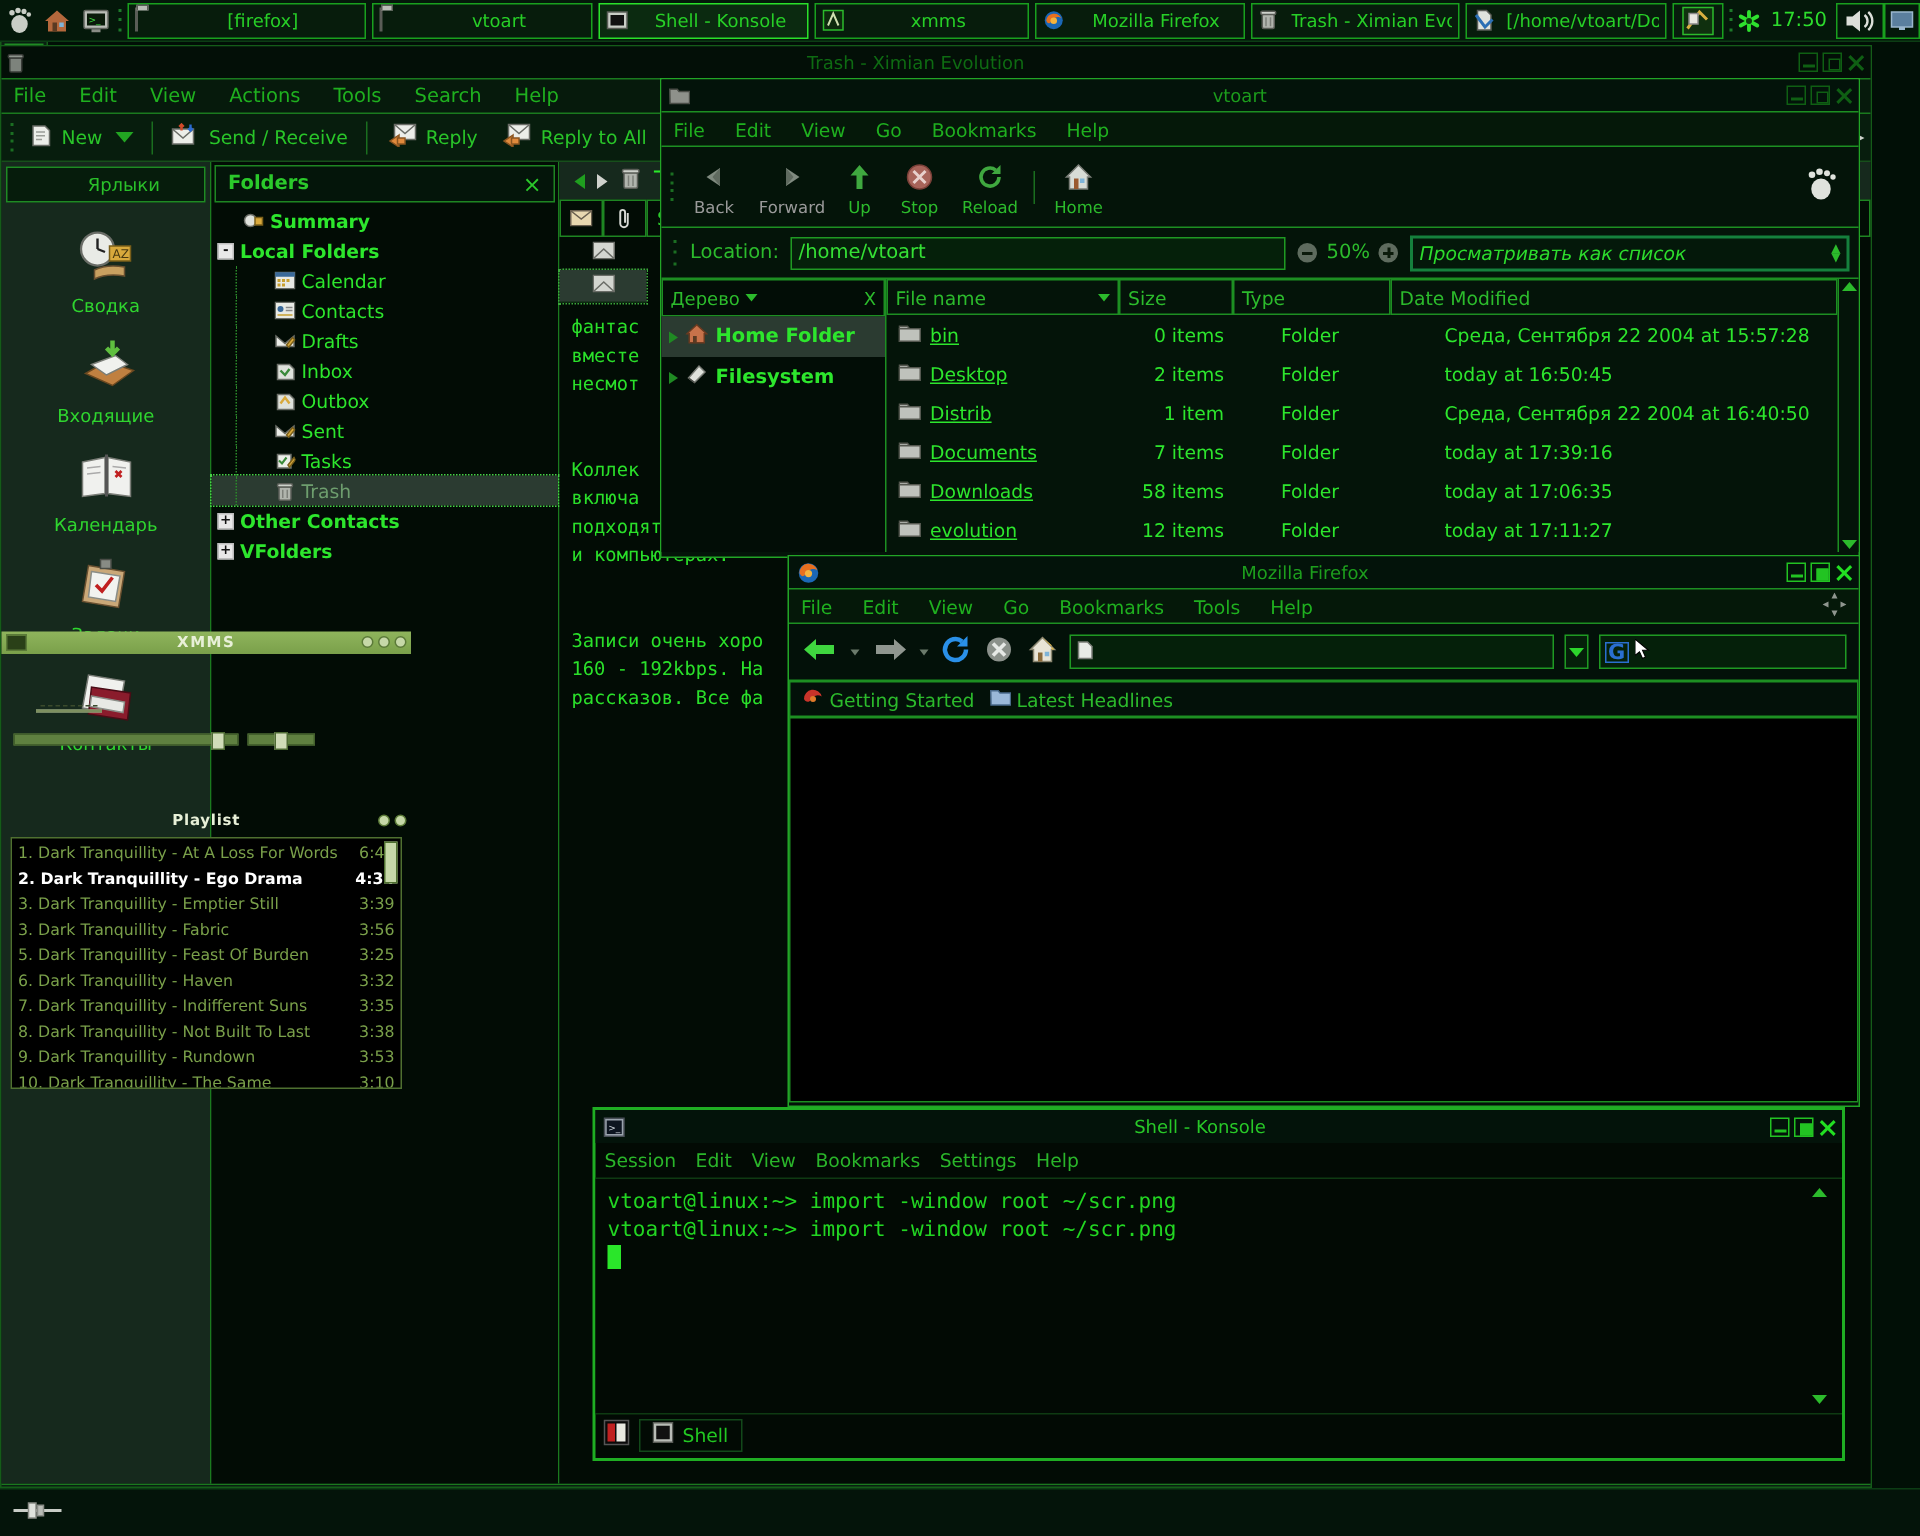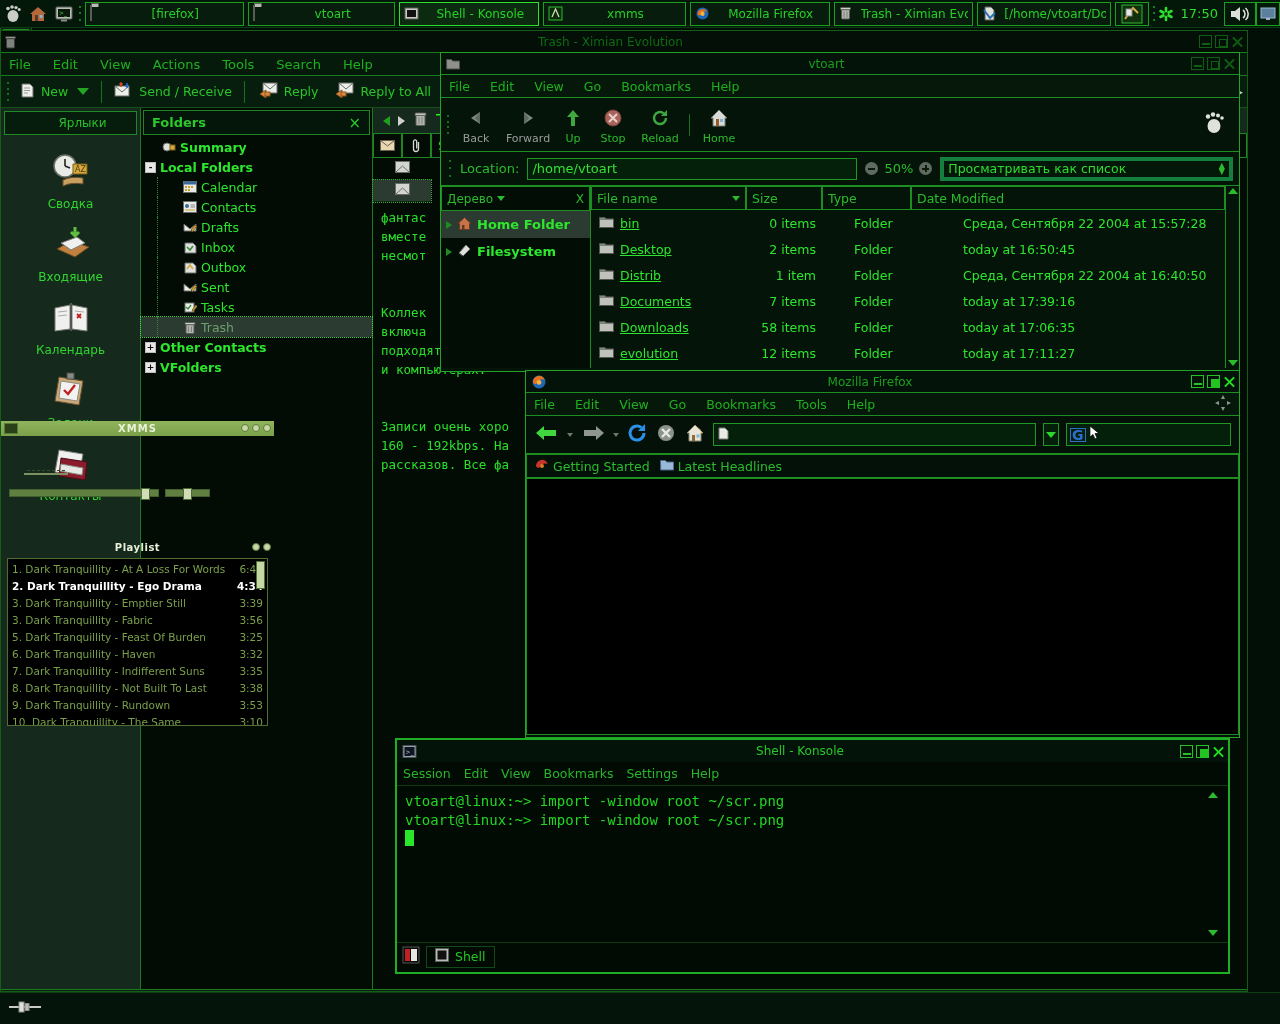--- a/index.html
+++ b/index.html
@@ -103,21 +103,21 @@
   .nbtn{width:52px;display:flex;flex-direction:column;align-items:center;gap:1px;}
   .nbtn .ic{height:26px;display:flex;align-items:center;justify-content:center;}
   .nbtn .lb{font-size:11px;color:#2cbb2c;}
   .nbtn.dim .lb{color:#9a9a9a;}
   #naut-loc{height:34px;display:flex;align-items:center;gap:8px;padding:0 6px;border-bottom:1px solid #1d8f22;background:#041409;}
   #loc-entry{flex:0 0 330px;height:22px;border:1px solid #1f9923;background:#05200a;color:#35e035;font-size:13px;padding:0 4px;display:flex;align-items:center;}
   #zoomctl{display:flex;align-items:center;gap:6px;color:#2cbb2c;font-size:13px;}
   .zcirc{width:13px;height:13px;border-radius:50%;background:#5e6b5e;position:relative;}
   .zcirc:after{content:"";position:absolute;left:3px;top:5.5px;width:7px;height:2px;background:#0b1a0b;}
   .zcirc.plus:before{content:"";position:absolute;left:5.5px;top:3px;width:2px;height:7px;background:#0b1a0b;}
-  #viewsel{flex:1;height:24px;border:4px solid #15803d;display:flex;align-items:center;justify-content:space-between;padding:0 4px;color:#2ddc2d;font-size:12.5px;background:#04180a;}
+  #viewsel{flex:1;height:24px;border:2px solid #15803d;display:flex;align-items:center;justify-content:space-between;padding:0 4px;color:#2ddc2d;font-size:12.5px;background:#04180a;font-style:italic;}
   #naut-body{display:flex;height:calc(100% - 136px);}
   #naut-side{width:150px;border-right:1px solid #1d8f22;background:#020d06;}
   #side-head{height:25px;display:flex;align-items:center;justify-content:space-between;padding:0 5px;border:1px solid #1d8f22;color:#2cbb2c;font-size:12px;}
   .side-row{height:27px;display:flex;align-items:center;gap:5px;padding-left:5px;color:#2de62d;font-weight:bold;font-size:13px;}
   .side-row.sel{background:#2b3b31;}
   .tri{width:0;height:0;border-left:6px solid #1f8a23;border-top:4px solid transparent;border-bottom:4px solid transparent;flex:0 0 6px;}
   #naut-list{flex:1;display:flex;flex-direction:column;min-width:0;}
   #nl-head{height:24px;display:flex;}
   #nl-head .c{border:1px solid #1d8f22;display:flex;align-items:center;padding:0 5px;color:#2cbb2c;font-size:12.5px;white-space:nowrap;}
   .nl-row{height:26px;display:flex;align-items:center;font-size:12.5px;color:#2de62d;}
@@ -818,21 +818,21 @@
         </div>
       </div>
 
       <div id="naut-list">
         <div id="nl-head">
           <div class="c" style="width:155px;justify-content:space-between;">
             <span>File name</span>
             <span style="width:0;height:0;border-left:4px solid transparent;border-right:4px solid transparent;border-top:5px solid #2cbb2c;"></span>
           </div>
           <div class="c" style="width:76px;">Size</div>
-          <div class="c" style="width:89px;">Type</div>
+          <div class="c" style="width:105px;">Type</div>
           <div class="c" style="flex:1;">Date Modified</div>
         </div>
         <div id="nl-rows" style="overflow:hidden;">
             <div class="nl-row">
               <div class="nm" style="width:155px">
                 <span><svg width="15" height="14" viewBox="0 0 15 14">
                     <path d="M0.5 2.5 h5.5 l1.3 1.6 h7.2 v8.4 h-14 Z" fill="#a7aaa4" stroke="#54574f"></path>
                     <path d="M0.5 4.1 h14 v8.4 h-14 Z" fill="#bfc2bc" stroke="#54574f"></path>
                   </svg></span>
                 <span class="lnk">bin</span>

